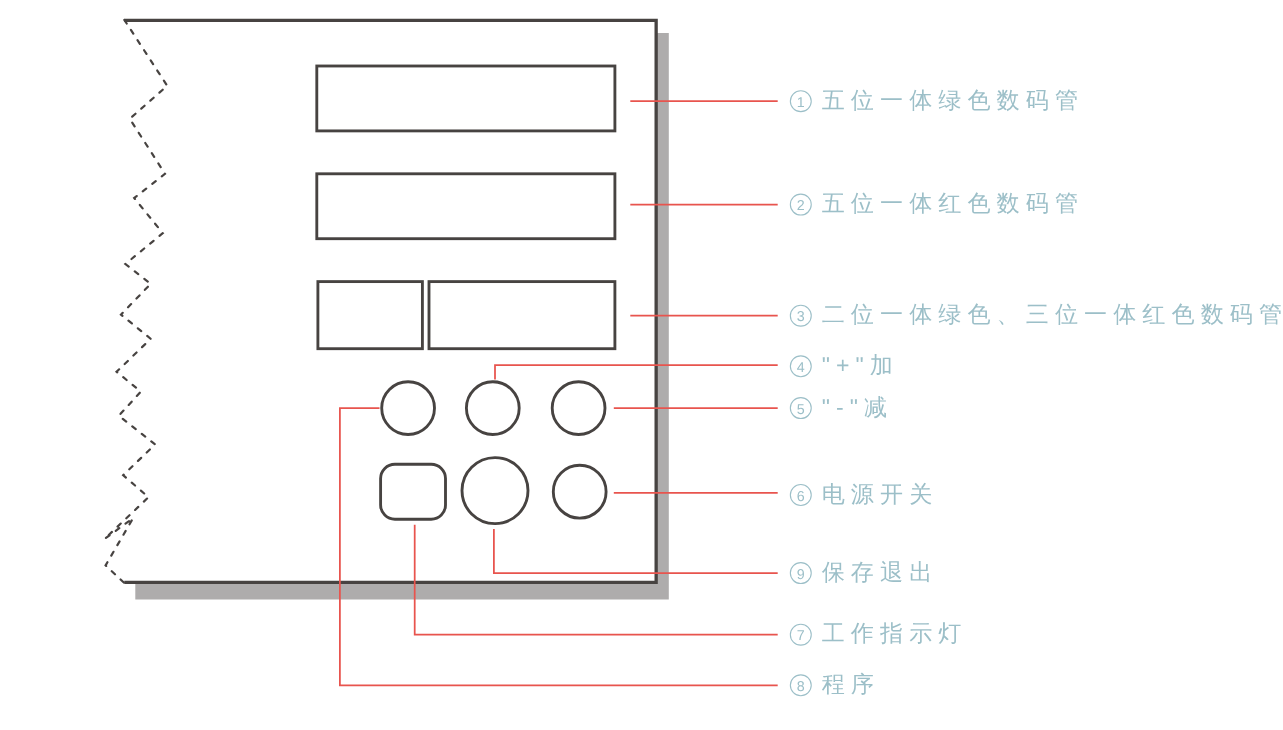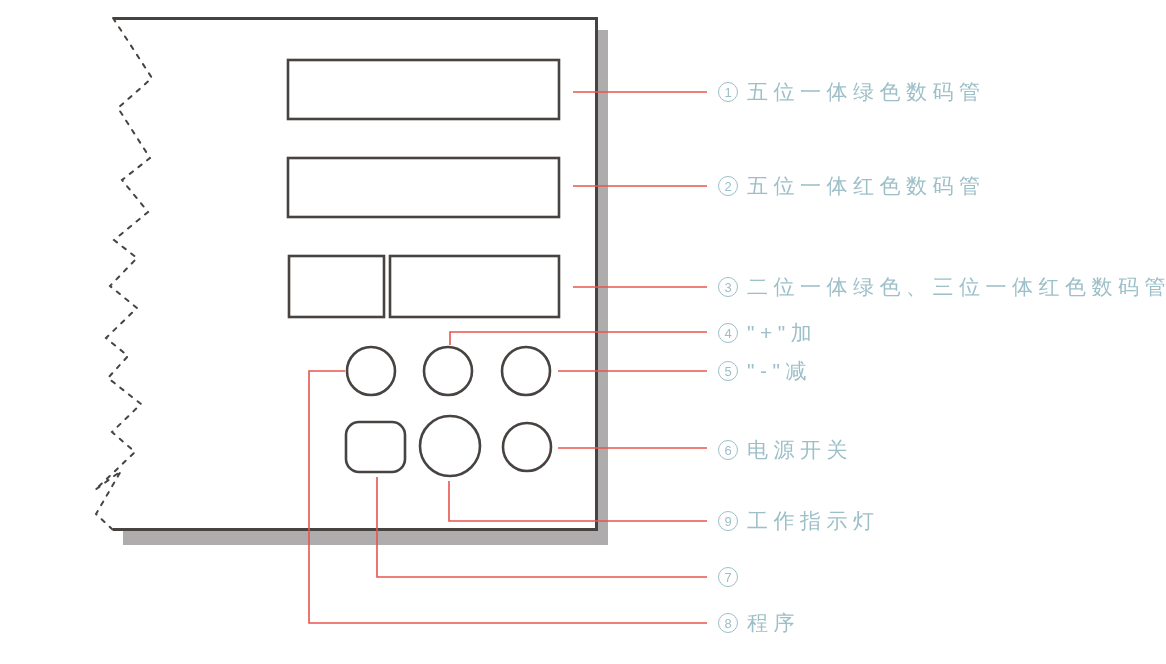--- a/index.html
+++ b/index.html
@@ -121,25 +121,26 @@
     <span class="label-text">"-"减</span>
   </div>
 
   <div class="label" style="top:436px">
     <span class="badge">6</span>
     <span class="label-text">电源开关</span>
   </div>
 
   <div class="label" style="top:507px">
     <span class="badge">9</span>
-    <span class="label-text">工作指示灯</span>
+    <span class="label-text">保存退出</span>
   </div>
 
   <div class="label" style="top:563px">
     <span class="badge">7</span>
+    <span class="label-text">工作指示灯</span>
   </div>
 
   <div class="label" style="top:609px">
     <span class="badge">8</span>
     <span class="label-text">程序</span>
   </div>
 
 </div>
 
 </body></html>

